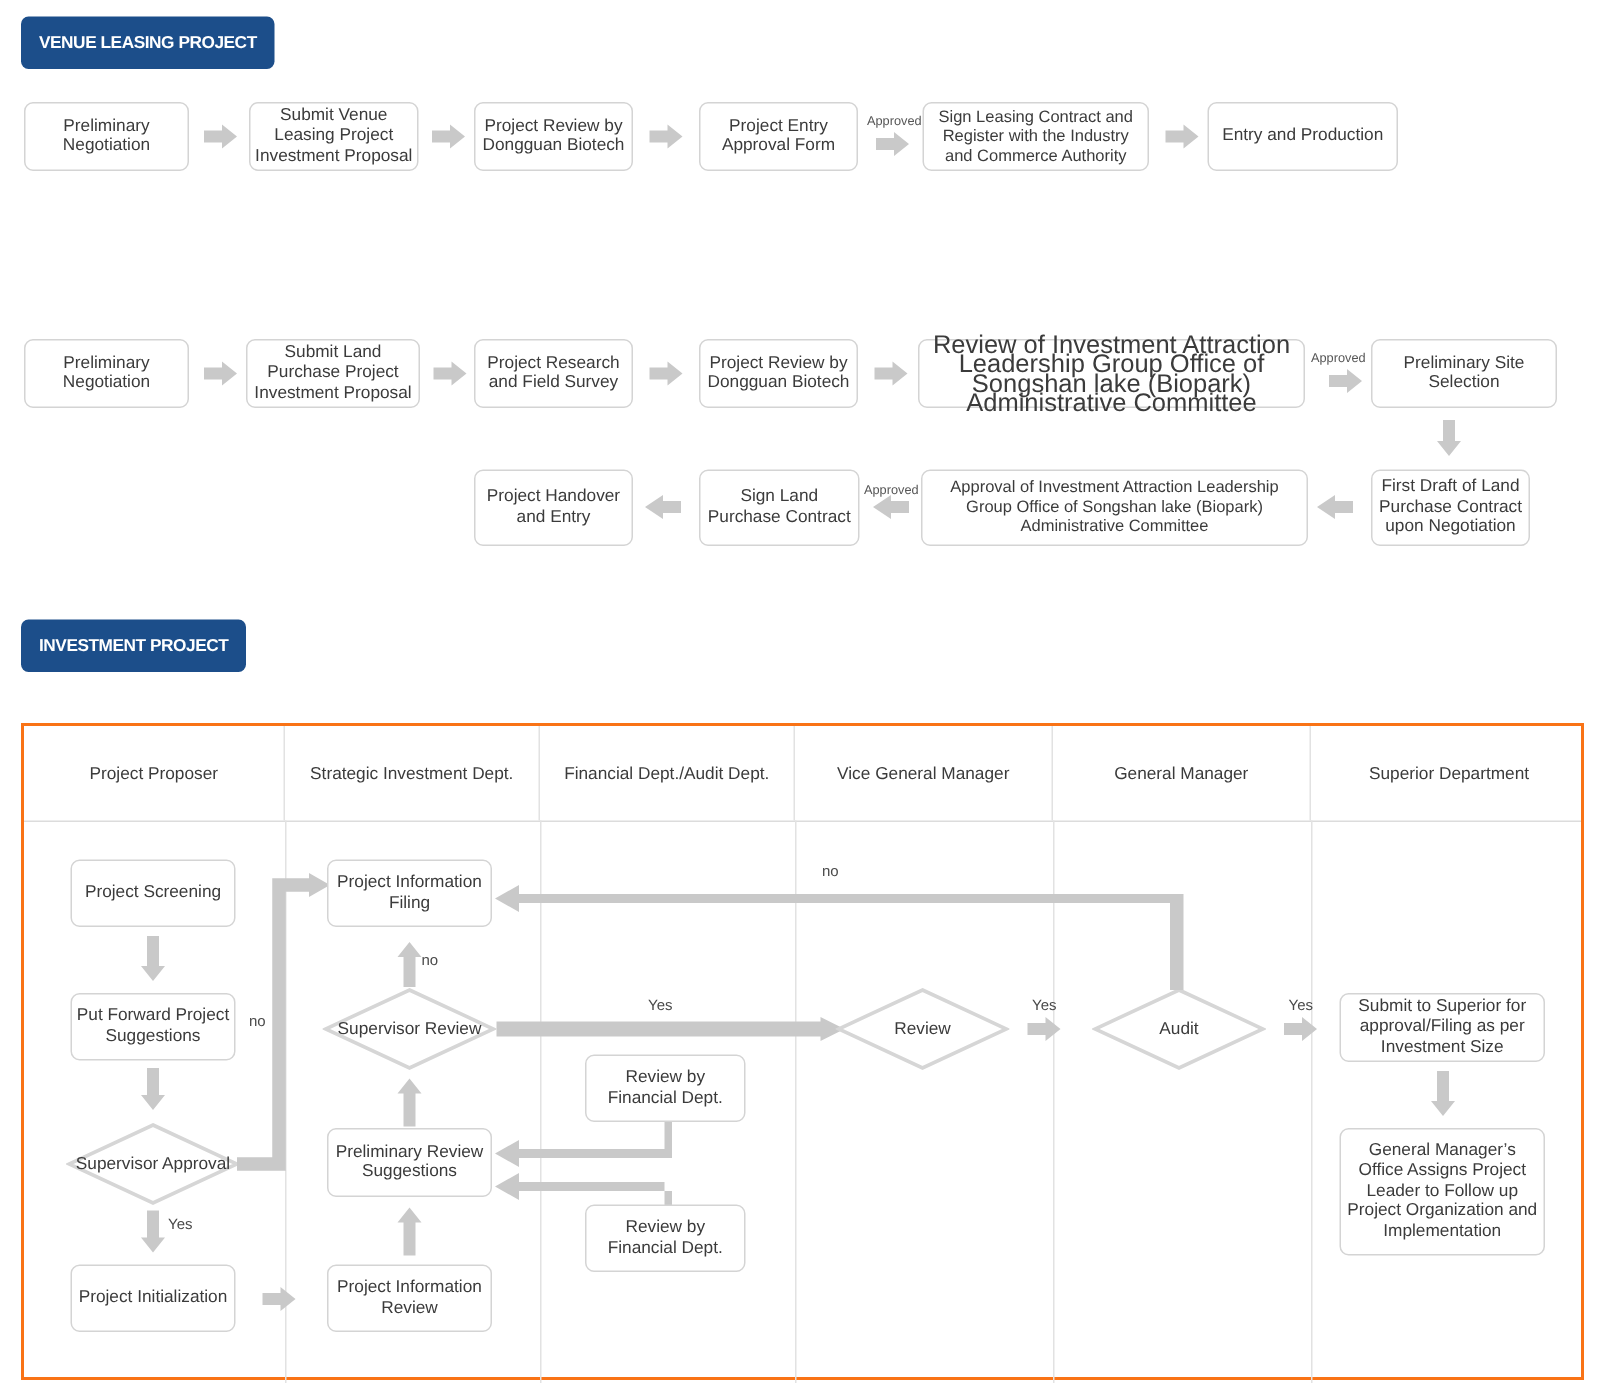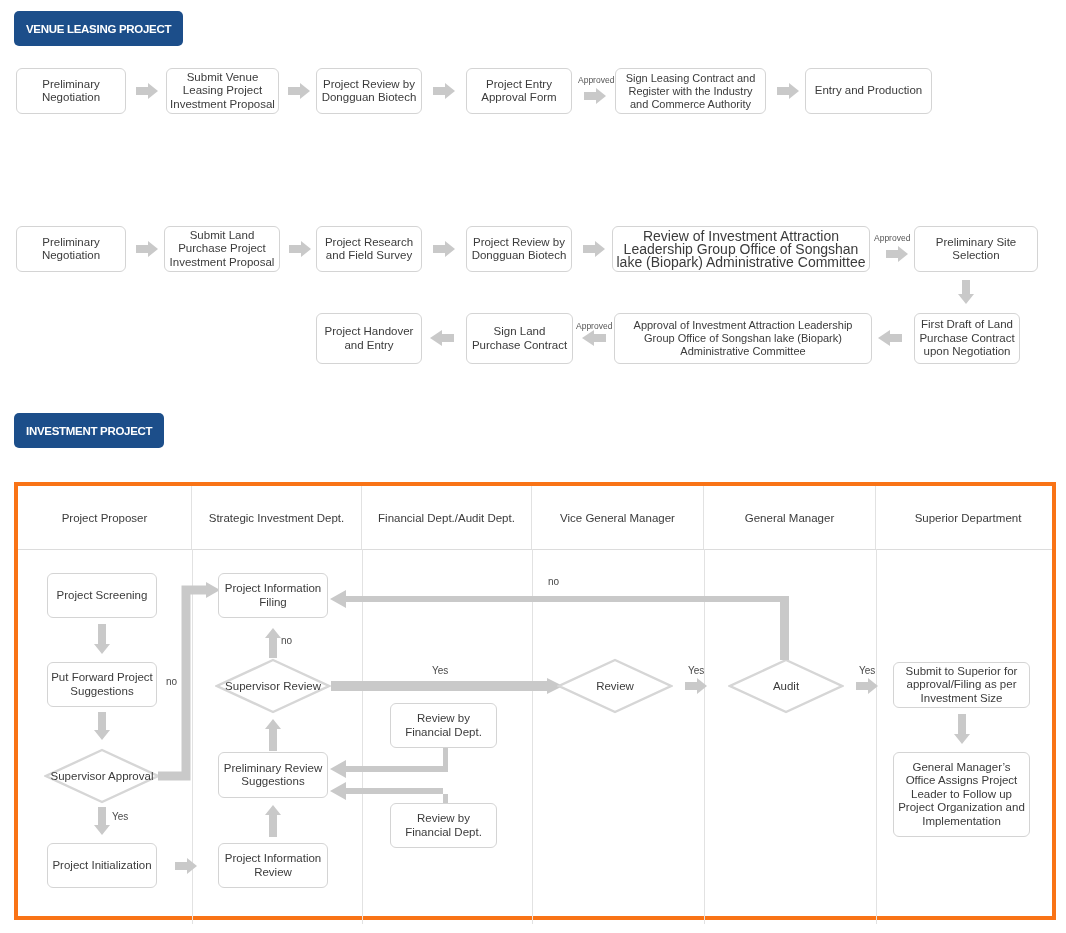--- a/index.html
+++ b/index.html
@@ -60,21 +60,21 @@
 
   
   .elabel{
     position:absolute;font-size:10px;color:#4a4a4a;white-space:nowrap;
   }
   .elabel.sm{font-size:8.5px;color:#555;}
 
   
   .lanes{
     position:absolute;
-    border:4px solid #f97316;
+    border:2px solid #f97316;
     box-sizing:border-box;
     background:#fff;
   }
   .lane-head{
     position:absolute;top:0;height:63px;
     display:flex;align-items:center;justify-content:center;
     font-size:11.5px;color:#3b3b3b;
     border-right:1px solid #e2e2e2;
     box-sizing:border-box;
     text-align:center;
@@ -184,21 +184,21 @@
   <div class="node" style="left:466px;top:226px;width:106px;height:46px;">
       <span>Project Review by Dongguan Biotech</span>
     </div>
 
   <div class="arrow" style="left:583px;top:241px;">
     <svg width="22" height="16" viewBox="0 0 22 16">
         <path d="M0 4 h12 v-4 l10 8 l-10 8 v-4 H0 z" fill="#c9c9c9"></path>
       </svg>
   </div>
 
-  <div class="node" style="left:612px;top:226px;width:258px;height:46px;font-size:14px;line-height:13px;">
+  <div class="node" style="left:612px;top:226px;width:258px;height:46px;font-size:17px;line-height:13px;">
       <span>Review of Investment Attraction Leadership Group Office of Songshan lake (Biopark) Administrative Committee</span>
     </div>
 
   <div class="elabel sm" style="left:874px;top:233px;">Approved</div>
   <div class="arrow" style="left:886px;top:246px;">
     <svg width="22" height="16" viewBox="0 0 22 16">
         <path d="M0 4 h12 v-4 l10 8 l-10 8 v-4 H0 z" fill="#c9c9c9"></path>
       </svg>
   </div>
 

